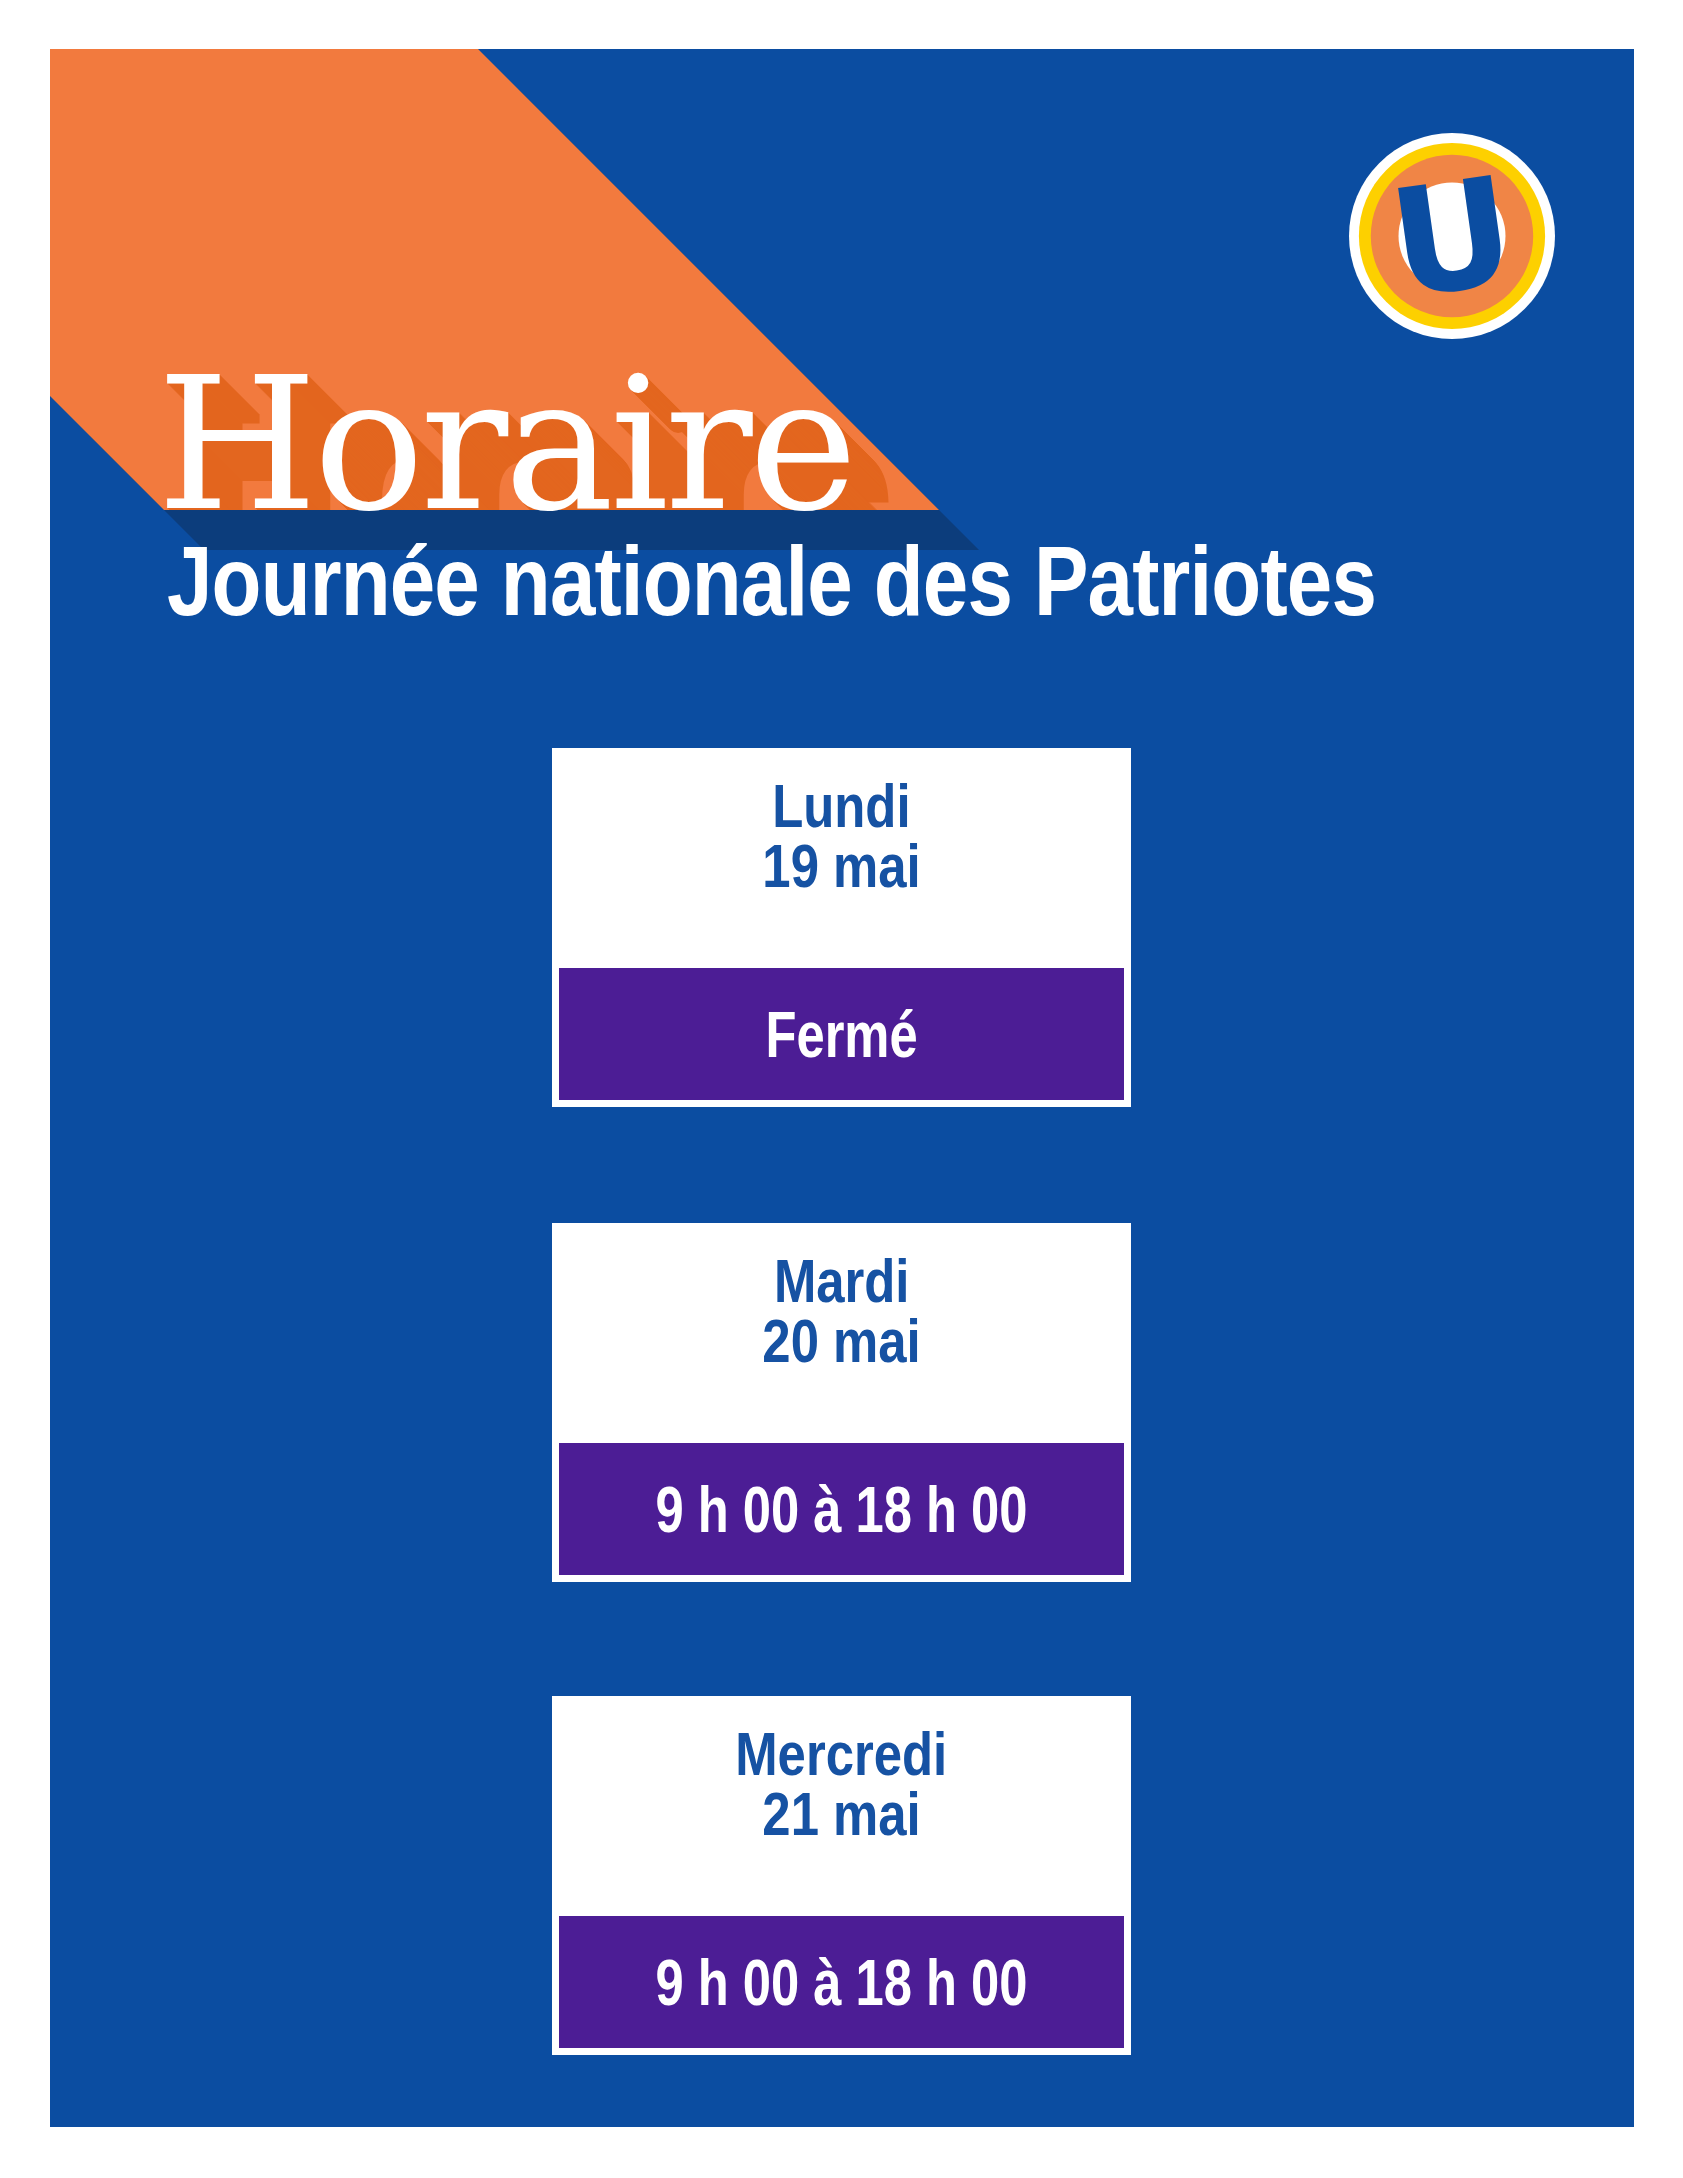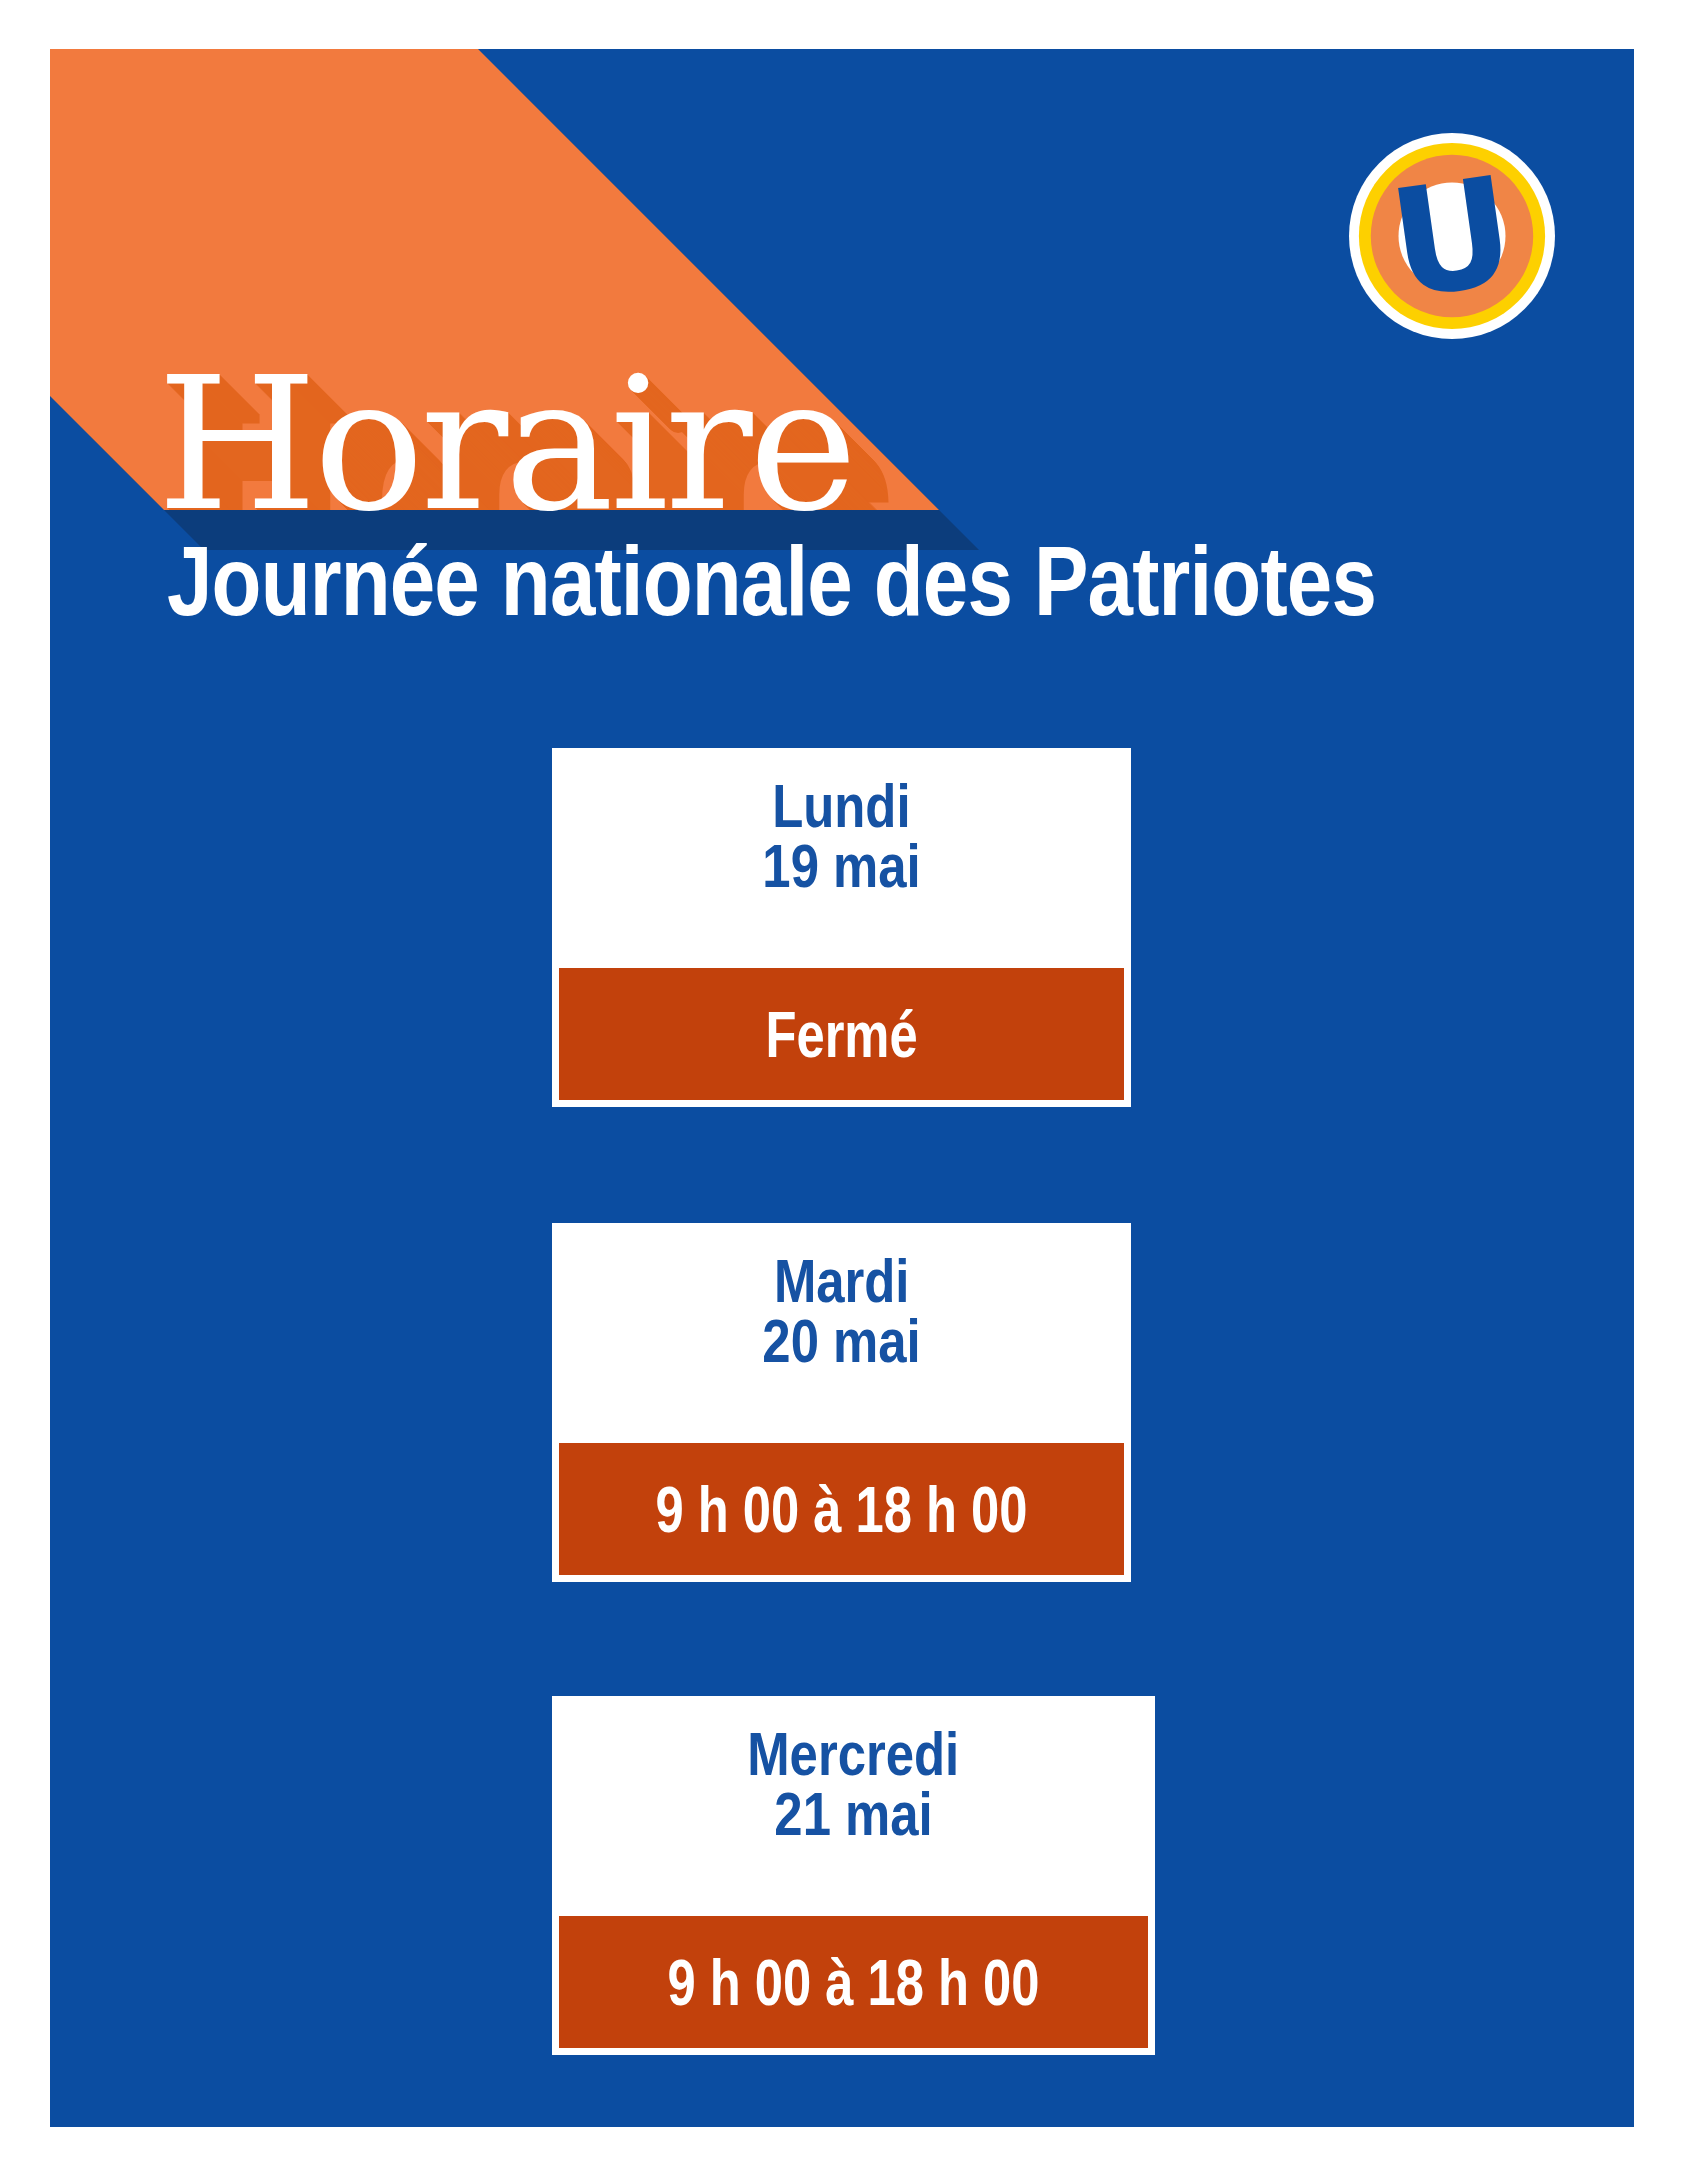--- a/index.html
+++ b/index.html
@@ -40,33 +40,33 @@
     color:#ffffff;white-space:nowrap;
     transform:scaleX(.825);transform-origin:left top;
   }
   .logo{position:absolute;left:1299px;top:84px;width:206px;height:206px;}
   
   .card{
     position:absolute;left:502px;width:579px;height:359px;background:#ffffff;
   }
   .card.c1{top:699px;}
   .card.c2{top:1174px;}
-  .card.c3{top:1647px;padding-left:24px;}
+  .card.c3{top:1647px;}
   .card-top{
     position:absolute;left:0;top:0;right:0;height:176px;
     display:flex;flex-direction:column;align-items:center;justify-content:center;
   }
   .card-top span{
     display:block;font-weight:bold;font-size:62px;line-height:60px;
     color:#1652a3;white-space:nowrap;
     transform:scaleX(.82);transform-origin:center;
   }
   .card-band{
     position:absolute;left:7px;right:7px;top:220px;bottom:7px;
-    background:#c2410c;
+    background:#4c1d95;
     display:flex;align-items:center;justify-content:center;
   }
   .card-band span{
     font-weight:bold;font-size:65px;line-height:65px;color:#ffffff;
     white-space:nowrap;transform:scaleX(.78);transform-origin:center;
   }
 </style>
 </head>
 <body>
 

